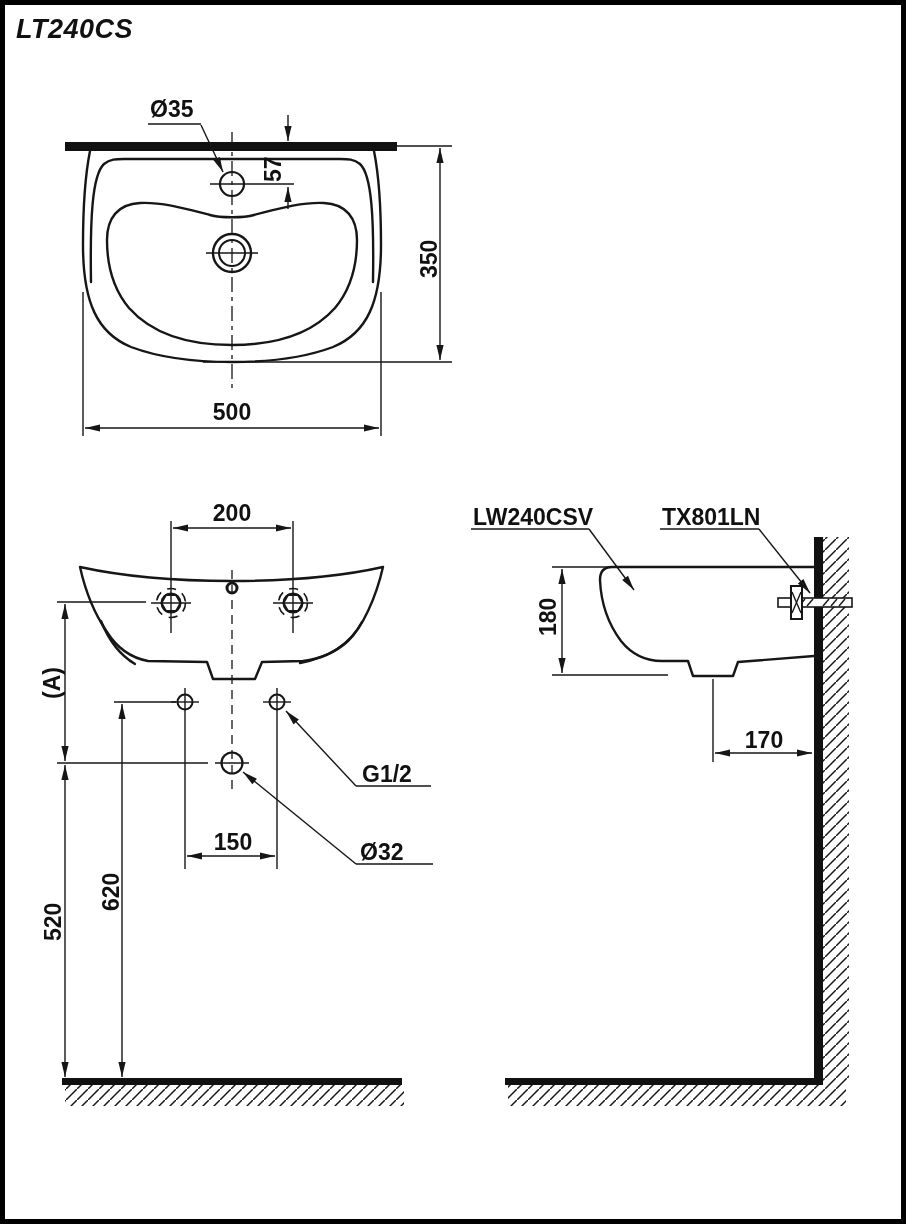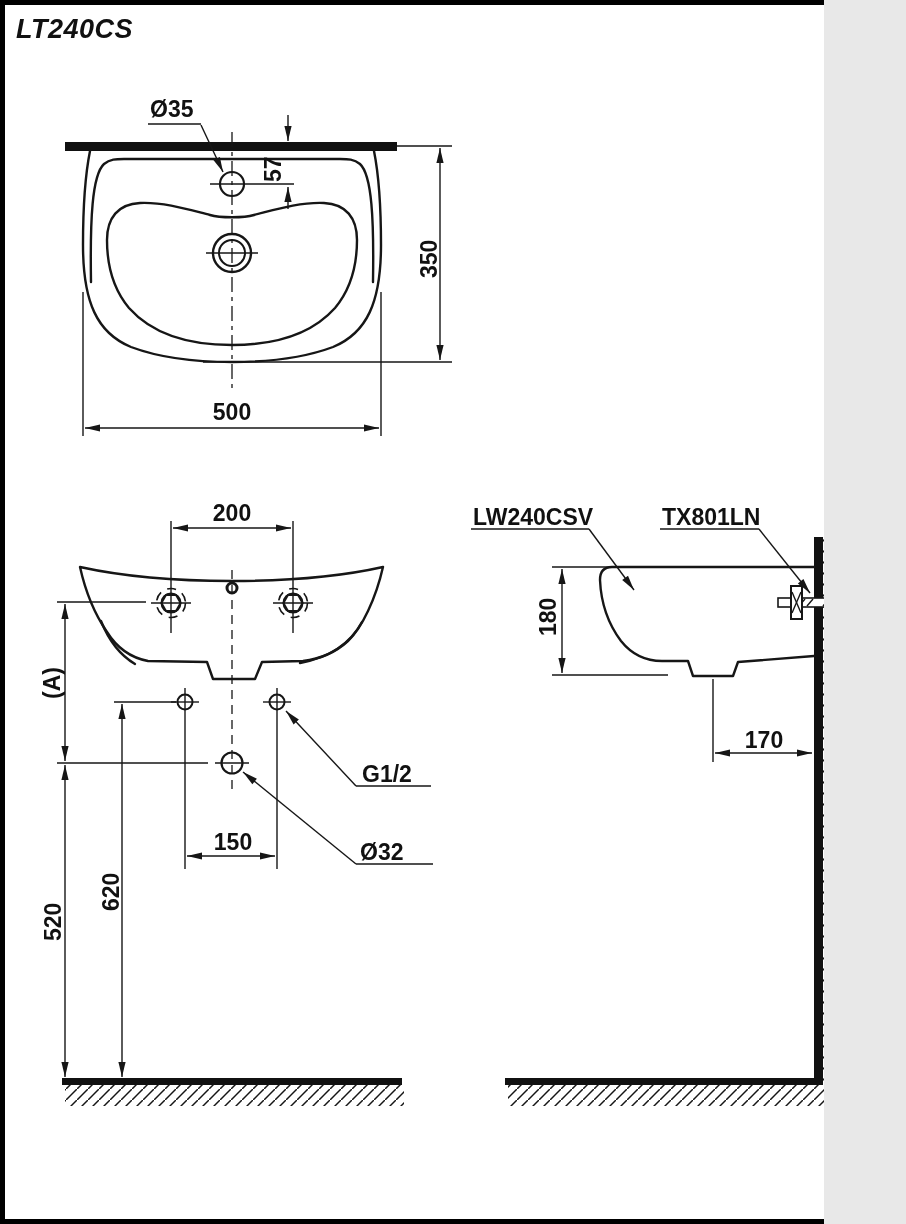--- a/index.html
+++ b/index.html
@@ -1,18 +1,18 @@
 <!DOCTYPE html>
 <html><head>
 <meta charset="utf-8">
 <style>
   html,body{margin:0;padding:0;background:#e8e8e8;}
   .sheet{
     position:relative;
-    width:824px;height:1224px;
+    width:906px;height:1224px;
     background:#0369a1;
     font-family:"Liberation Sans", sans-serif;
     overflow:hidden;
   }
   svg{display:block;width:906px;height:1224px;}
   .outline{fill:none;stroke:#161616;stroke-width:2.4;stroke-linecap:round;stroke-linejoin:round;}
   .thin{fill:none;stroke:#161616;stroke-width:1.4;}
   .dim{fill:none;stroke:#161616;stroke-width:1.4;}
   .cl-dashdot{fill:none;stroke:#161616;stroke-width:1.3;stroke-dasharray:15 5 4 5;}
   .cl-dash{fill:none;stroke:#161616;stroke-width:1.3;stroke-dasharray:9 6;}

